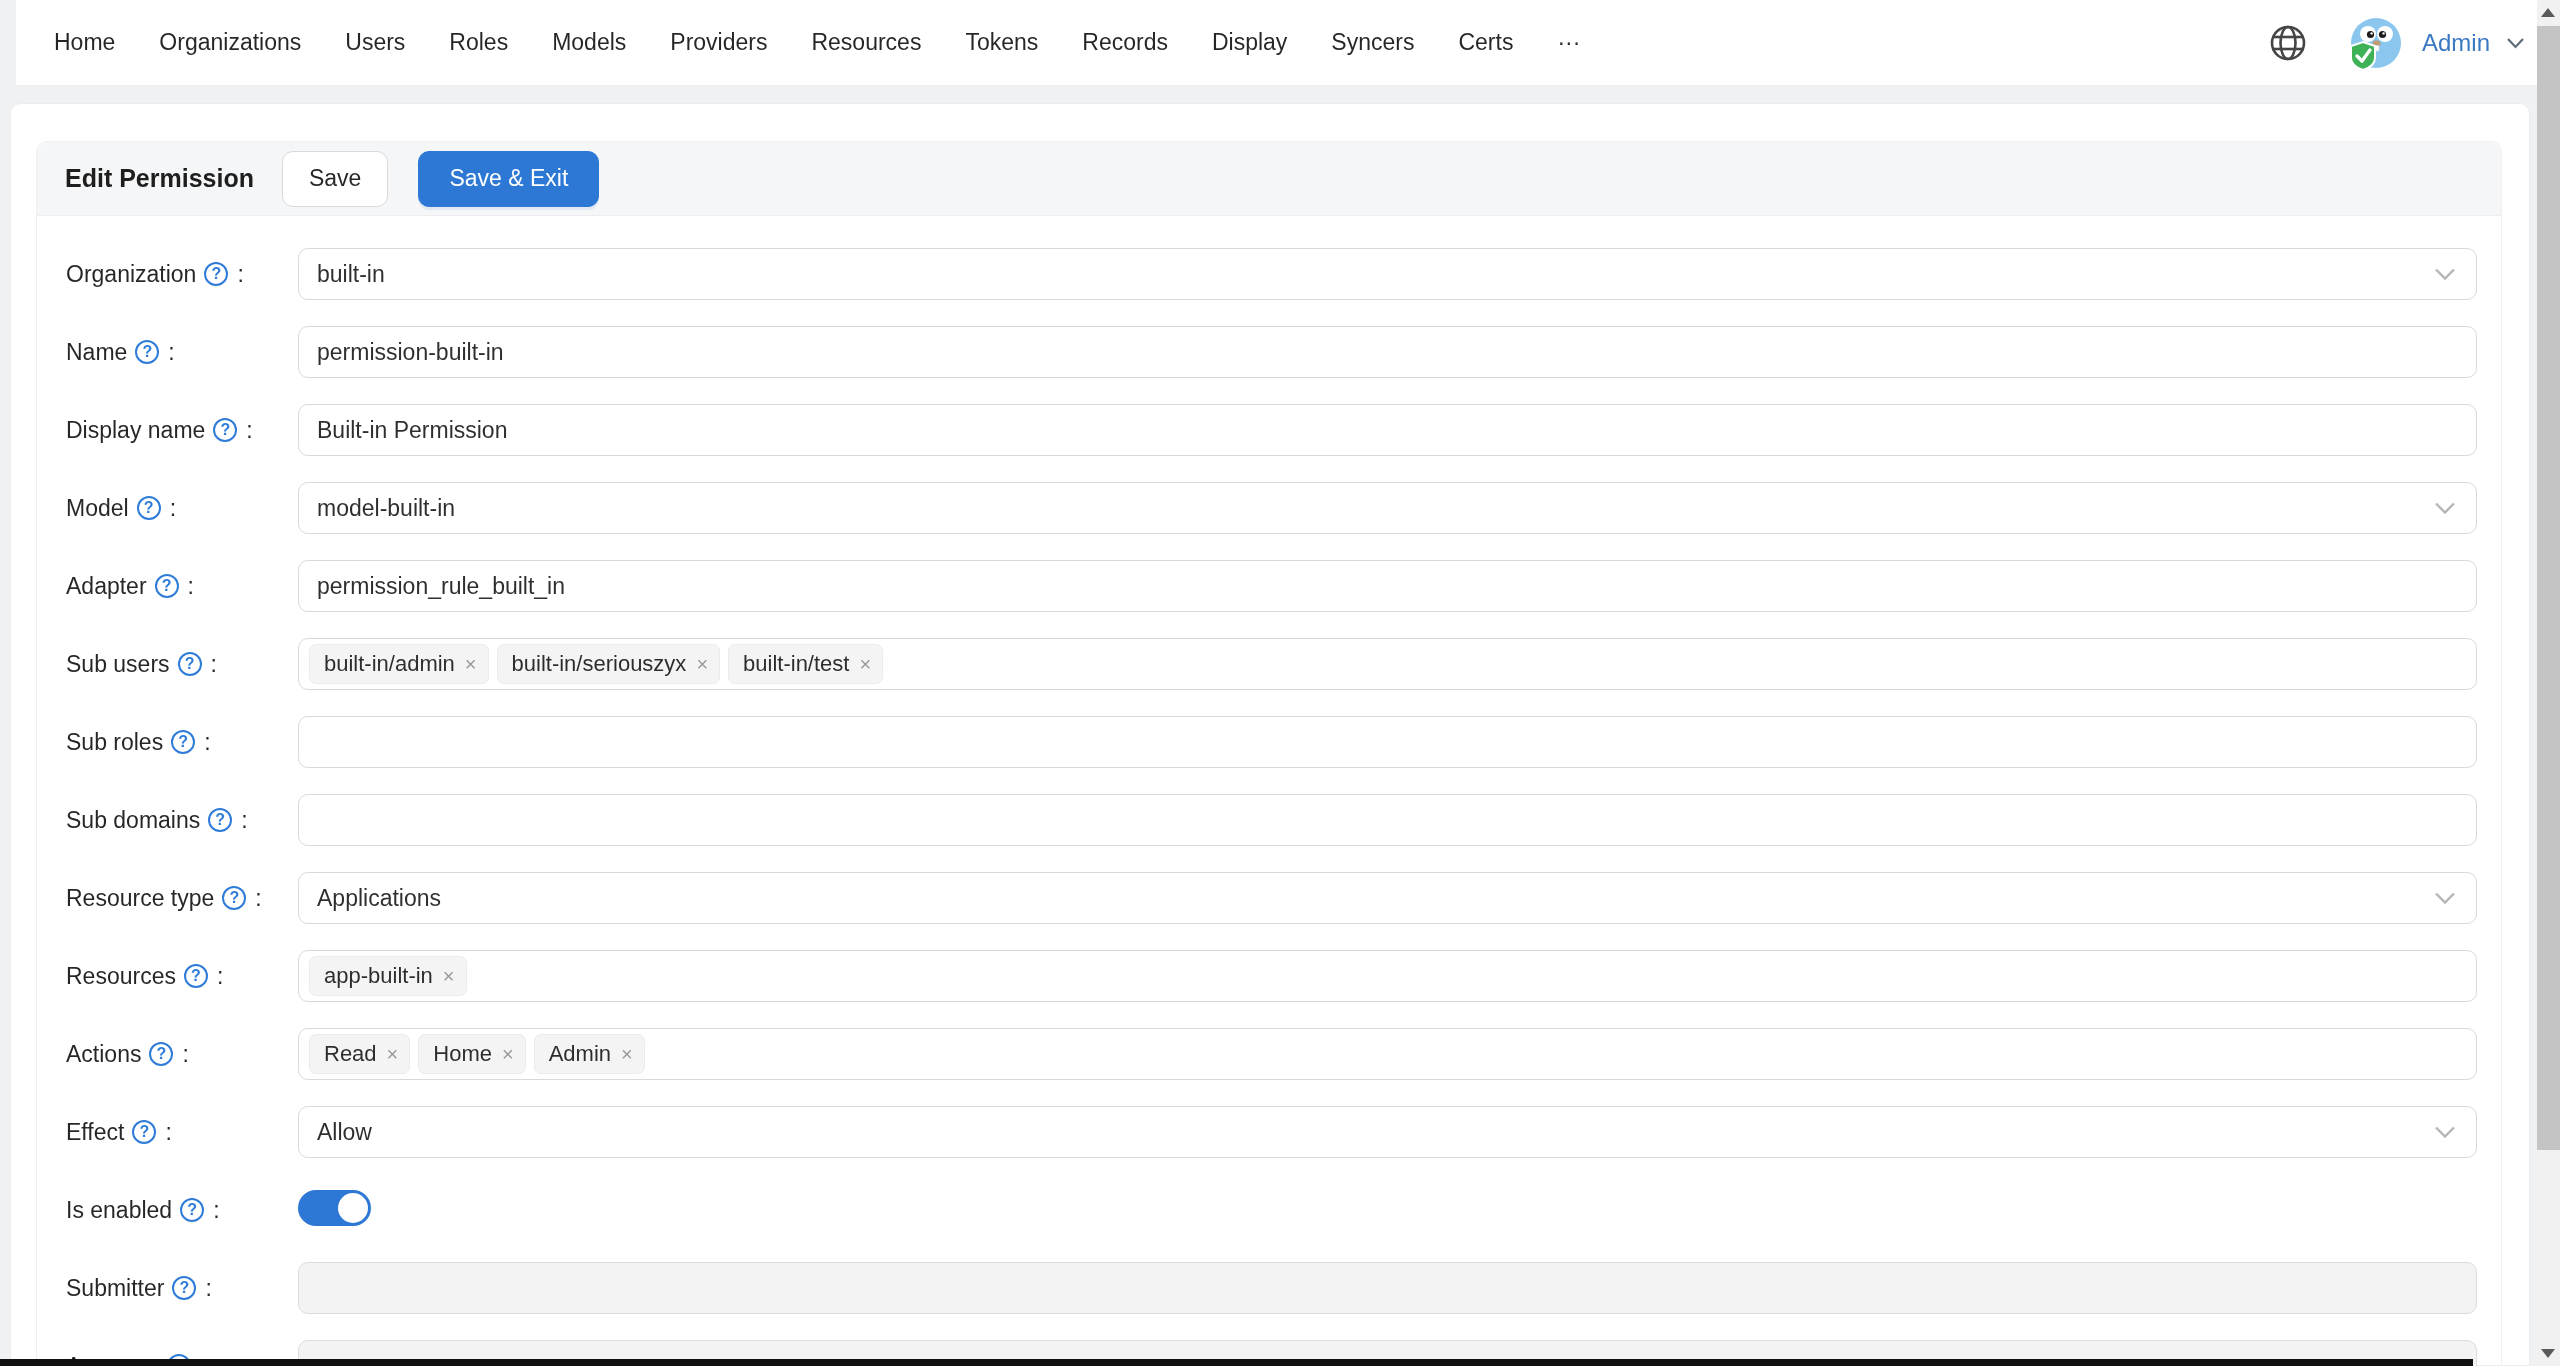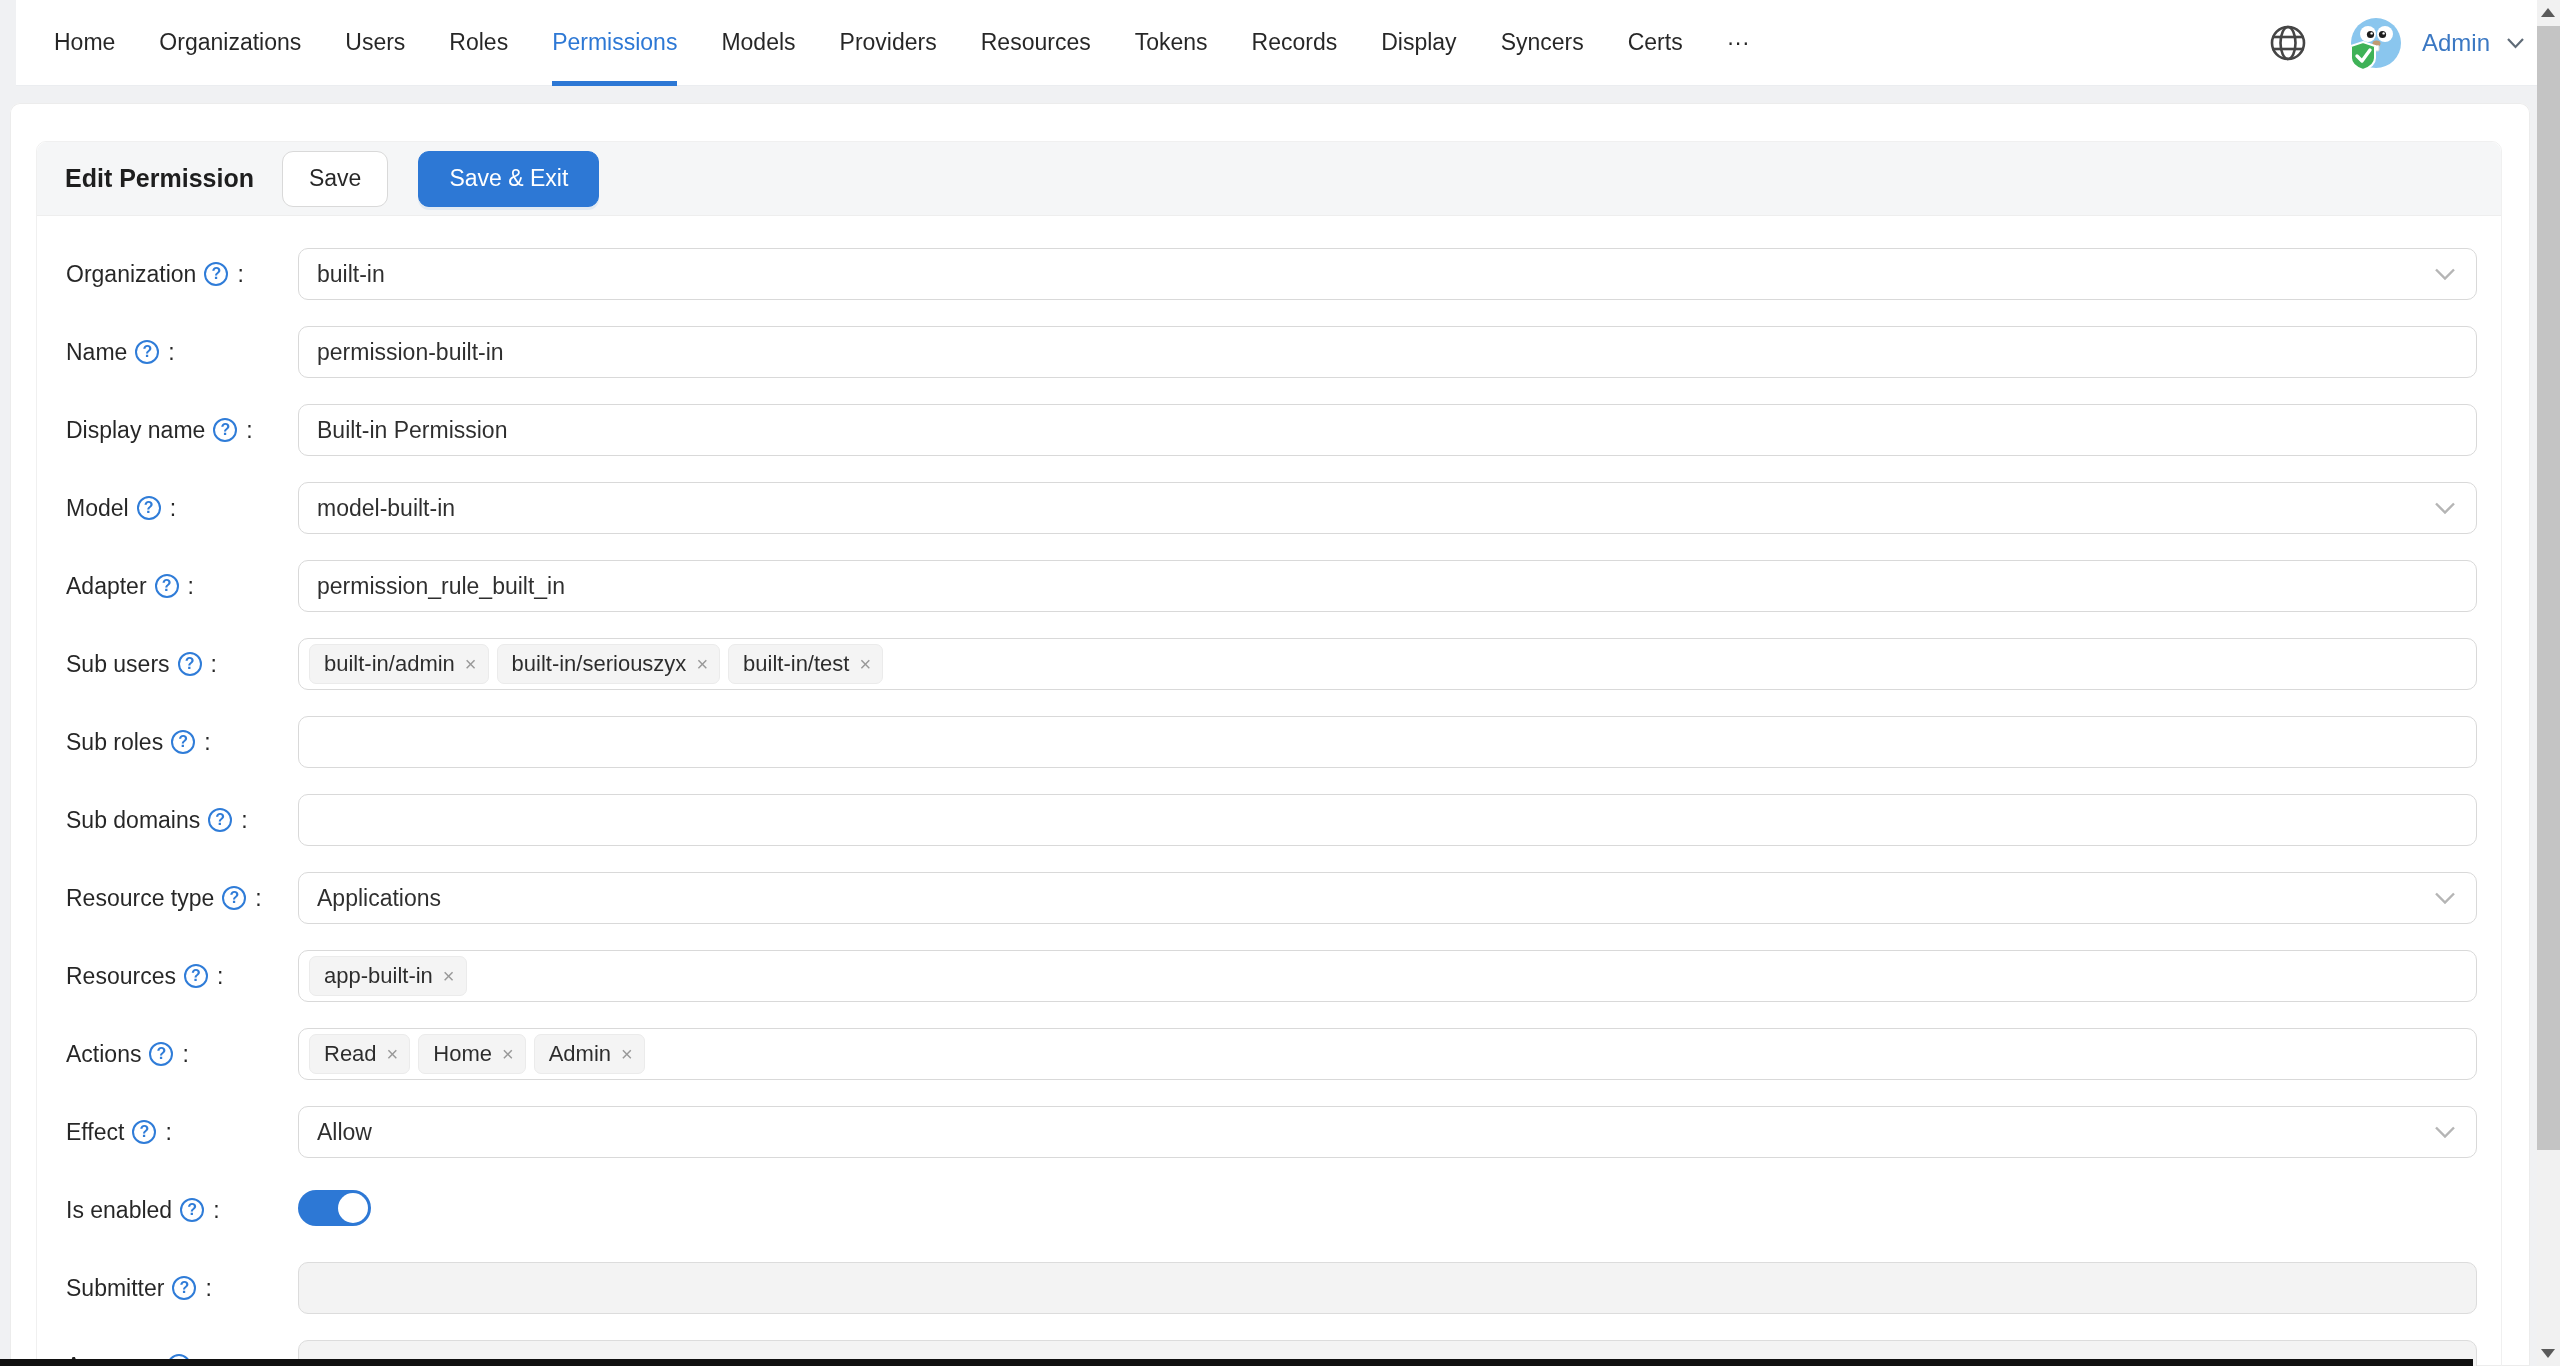--- a/index.html
+++ b/index.html
@@ -189,21 +189,20 @@
 </style>
 </head>
 <body>
 
 <header class="topnav">
   <nav class="nav-items" id="nav-items">
       <div class="nav-item">Home</div>
       <div class="nav-item">Organizations</div>
       <div class="nav-item">Users</div>
       <div class="nav-item">Roles</div>
-      <div class="nav-item active">Permissions</div>
       <div class="nav-item">Models</div>
       <div class="nav-item">Providers</div>
       <div class="nav-item">Resources</div>
       <div class="nav-item">Tokens</div>
       <div class="nav-item">Records</div>
       <div class="nav-item">Display</div>
       <div class="nav-item">Syncers</div>
       <div class="nav-item">Certs</div>
       <div class="nav-item">···</div>
     </nav>

